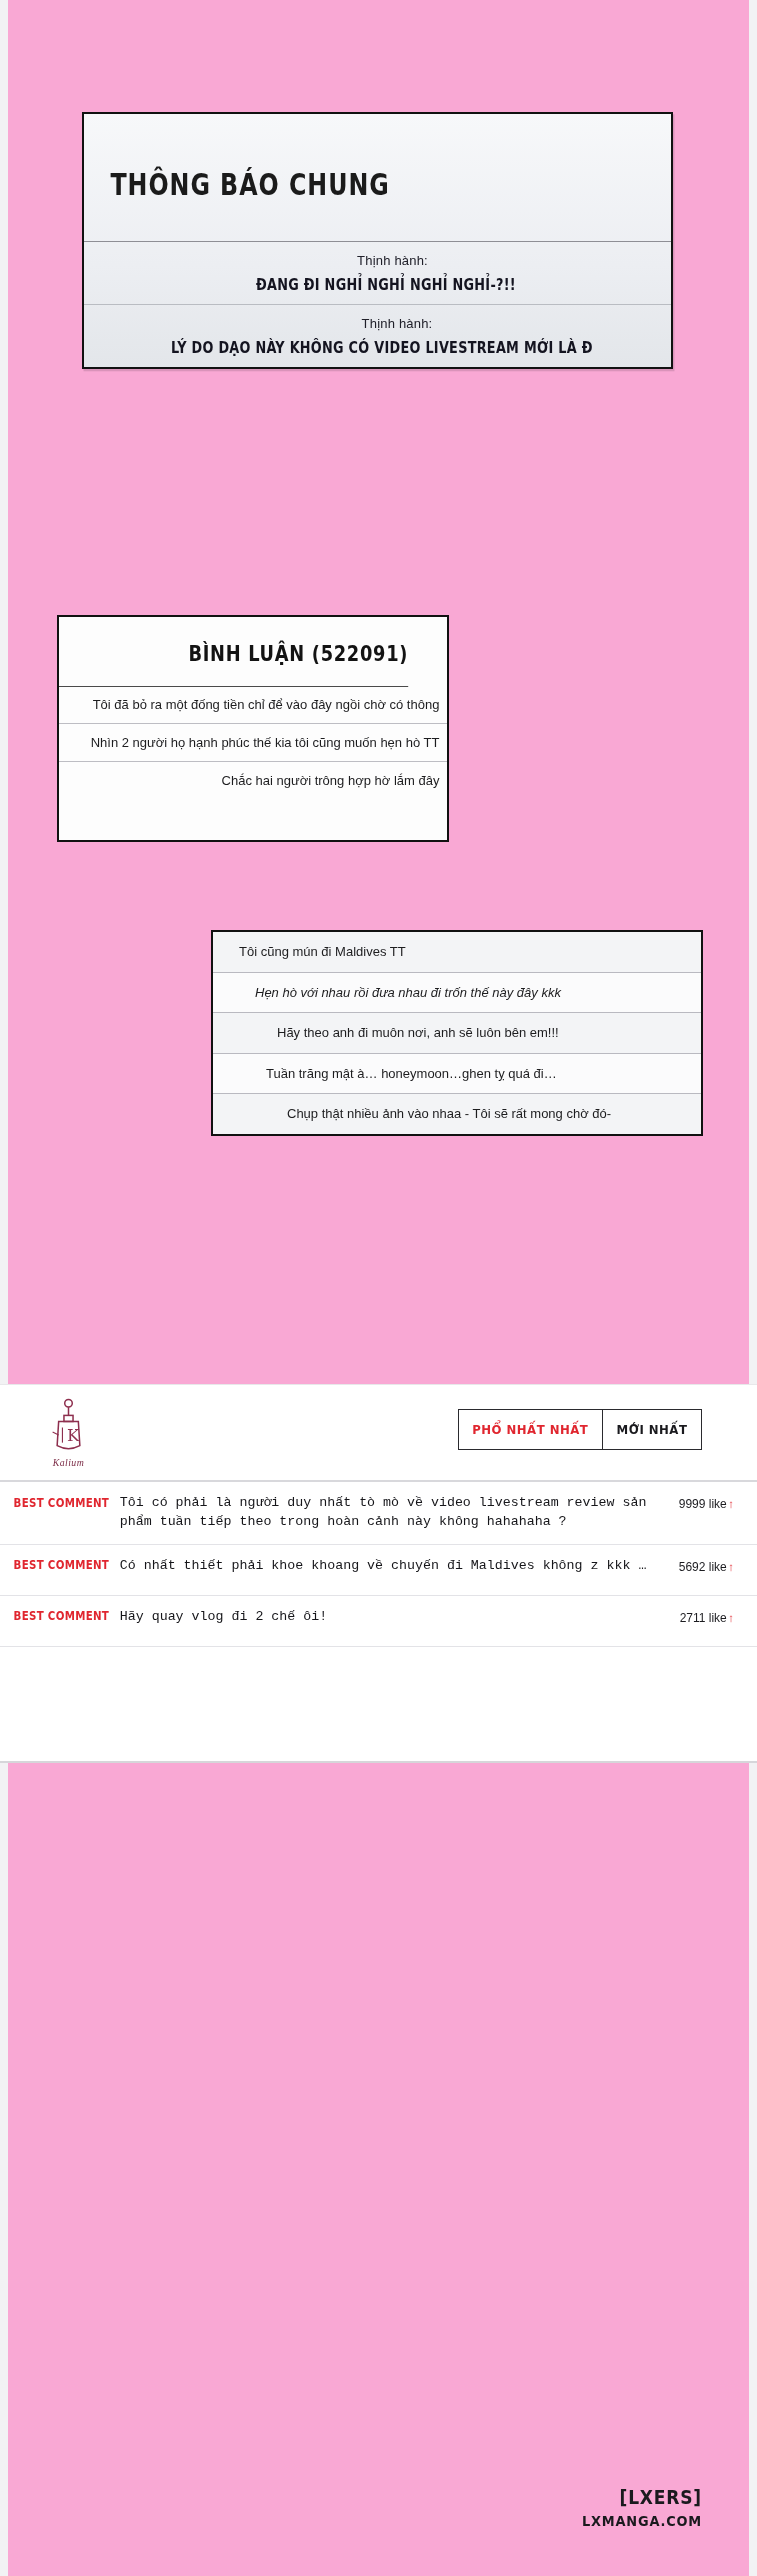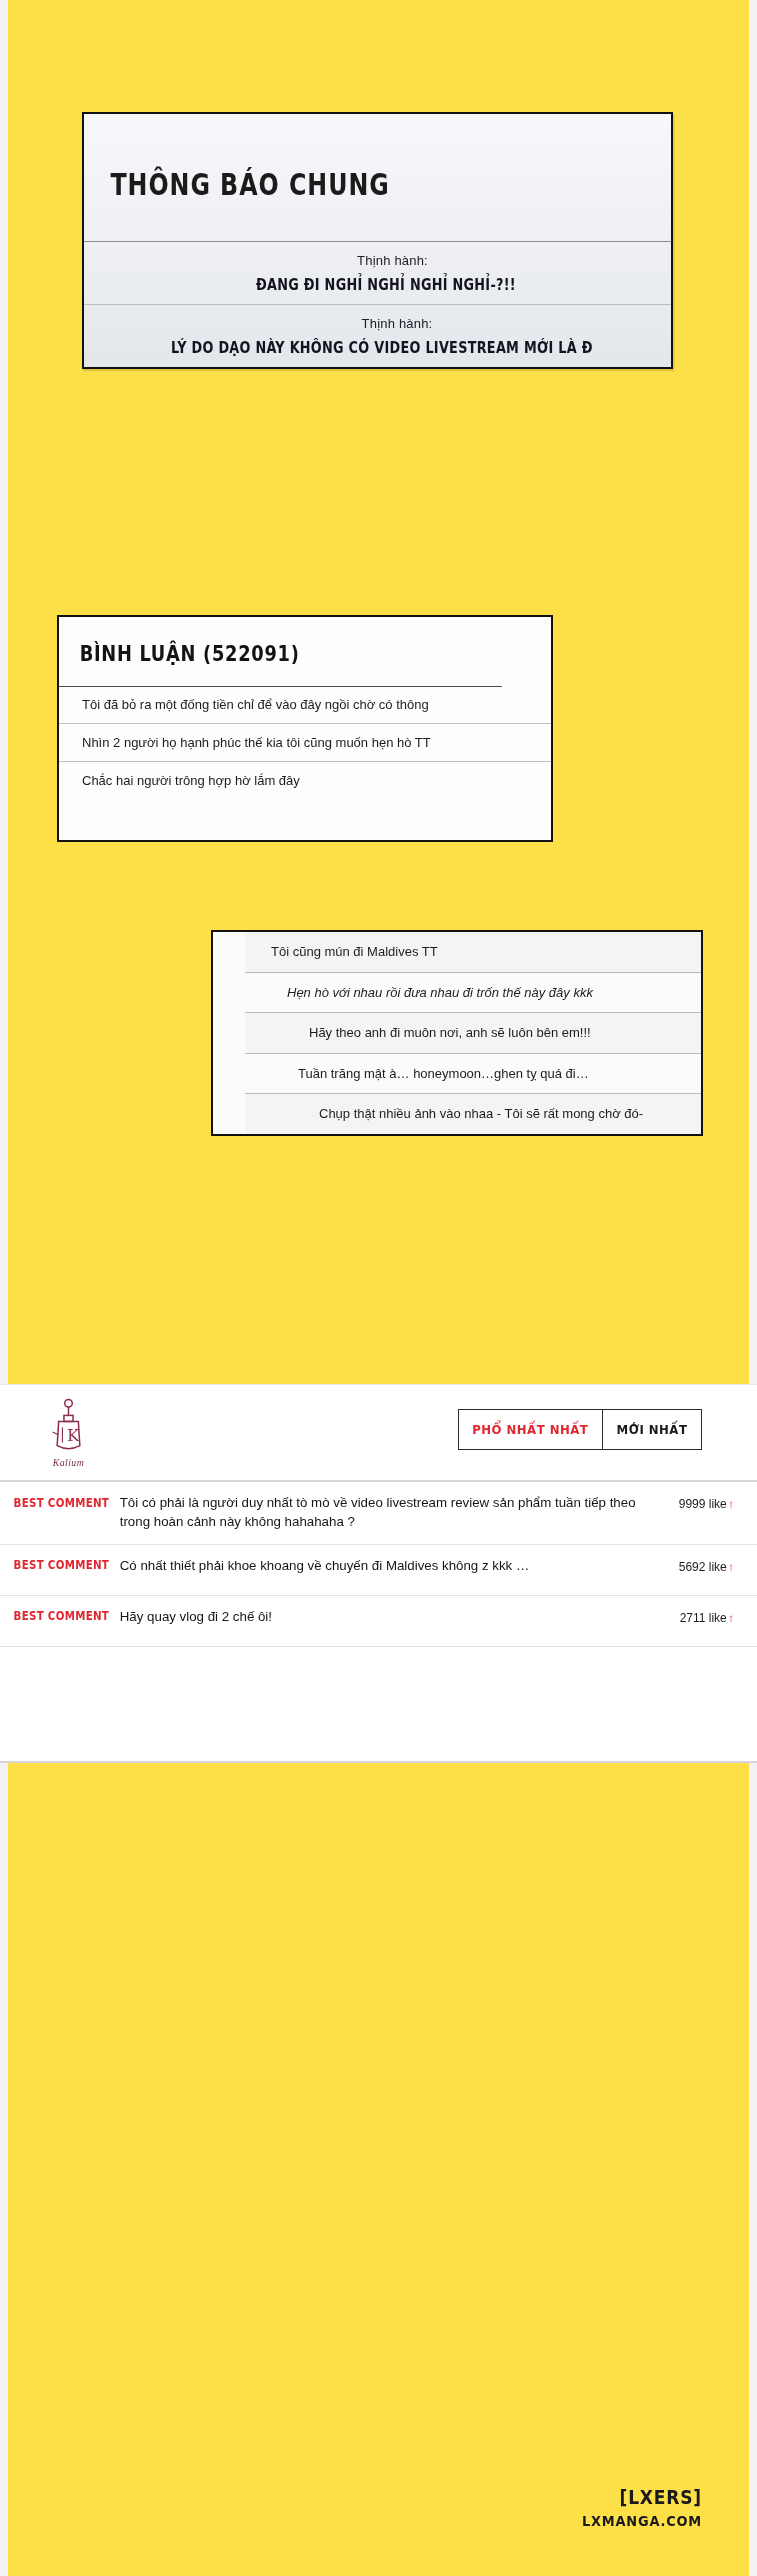--- a/index.html
+++ b/index.html
@@ -10,21 +10,21 @@
     background: #ffffff;
     font-family: "Liberation Sans", sans-serif;
     position: relative;
     overflow: hidden;
   }
 
   
   .page {
     position: absolute;
     inset: 0;
-    background: #fde047;
+    background: #f9a8d4;
   }
   .gutter-left, .gutter-right {
     position: absolute;
     top: 0; bottom: 0;
     width: 7.6px;
     background: #f2f2f4;
   }
   .gutter-left { left: 0; }
   .gutter-right { right: 0; }
 
@@ -76,25 +76,26 @@
     transform: scaleX(0.95);
     transform-origin: left center;
   }
   .notice-row.r2 .tag { padding-left: 9px; }
 
   
   .comments-panel {
     position: absolute;
     left: 57px;
     top: 615px;
-    width: 496px;
+    width: 392px;
     border: 2.3px solid #111;
     background: #fdfdfd;
     overflow: hidden;
     height: 227px;
+    text-align: right;
   }
   .comments-head {
     font-family: "DejaVu Sans Condensed", "Liberation Sans Narrow", "Liberation Sans", sans-serif;
     font-weight: bold;
     font-size: 22px;
     letter-spacing: 0.8px;
     color: #131313;
     padding: 24px 0 19.7px 23px;
     border-bottom: 1.5px solid #4a4a4a;
     transform: scaleX(0.9);
@@ -113,21 +114,20 @@
   .cmt-row:last-child { border-bottom: none; }
 
   
   .comments-panel2 {
     position: absolute;
     left: 211px;
     top: 930px;
     width: 492px;
     border: 2.3px solid #111;
     background: #fbfbfc;
-    padding-left: 32px;
   }
   .comments-panel2 .cmt-row {
     padding: 12px 7.6px 12px 26px;
     border-bottom: 1.1px solid #b9b9c0;
   }
   .comments-panel2 .cmt-row:nth-child(odd) { background: #f3f4f6; }
   .comments-panel2 .cmt-row:last-child { border-bottom: none; }
   .comments-panel2 .cmt-row.indent1 { padding-left: 42px; font-style: italic; }
   .comments-panel2 .cmt-row.indent2 { padding-left: 53px; }
   .comments-panel2 .cmt-row.indent3 { padding-left: 64px; }
@@ -202,20 +202,21 @@
     letter-spacing: 0.3px;
     white-space: nowrap;
     flex: 0 0 auto;
     padding-top: 1.5px;
   }
   .best-text {
     flex: 1 1 auto;
     font-size: 13.3px;
     color: #16161a;
     line-height: 1.42;
+    font-family: Liberation Mono, monospace;
   }
   .best-like {
     flex: 0 0 auto;
     font-size: 12px;
     color: #1c1c20;
     white-space: nowrap;
     padding-top: 3px;
   }
   .best-like .arrow { color: #e0262f; font-size: 11.4px; margin-left: 1.5px; }
 

